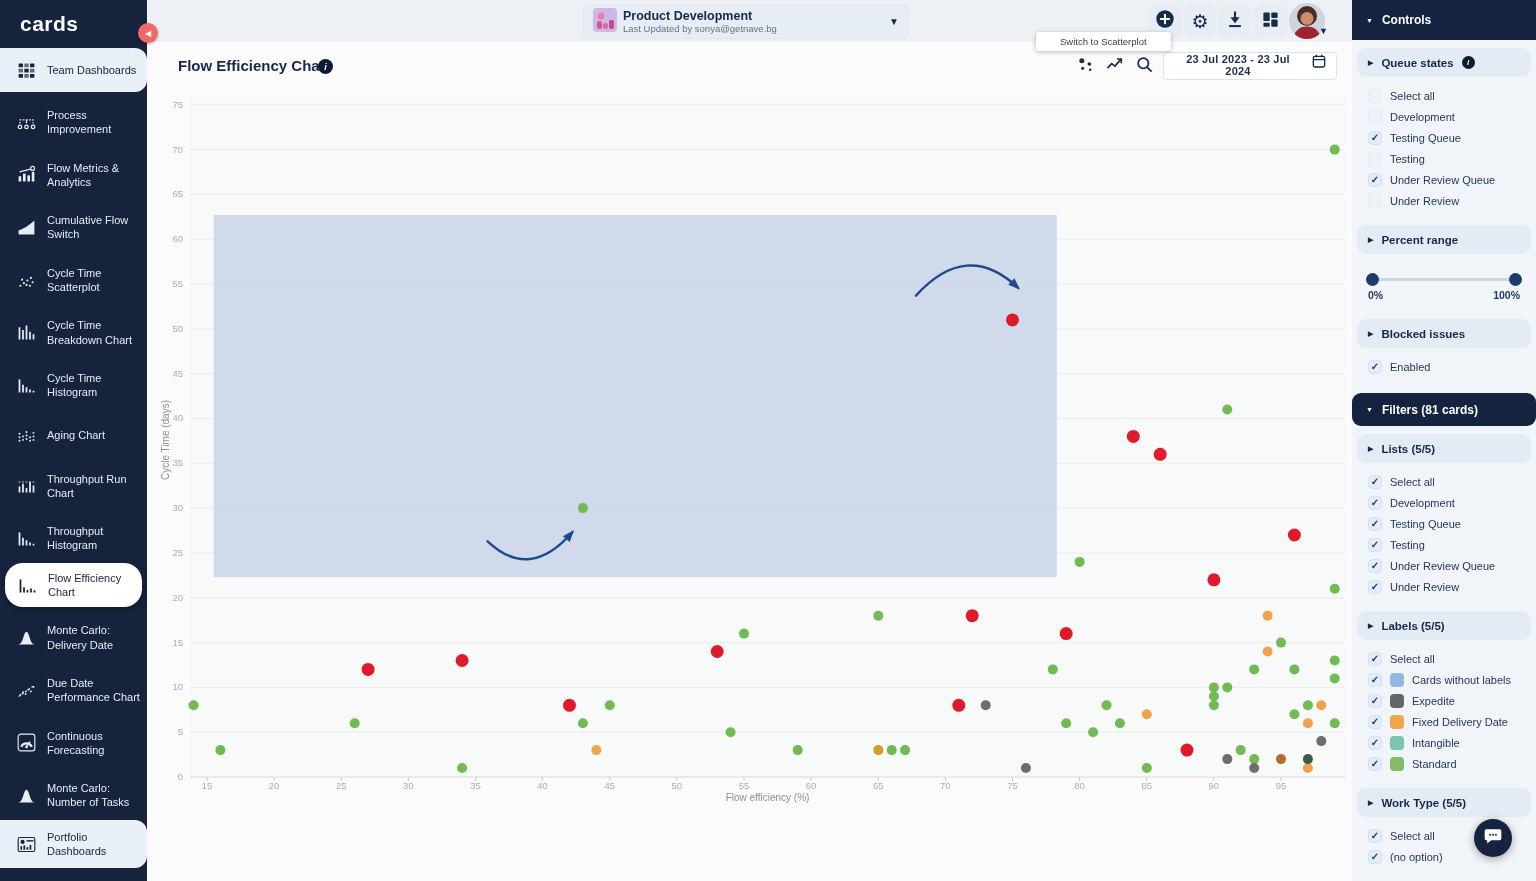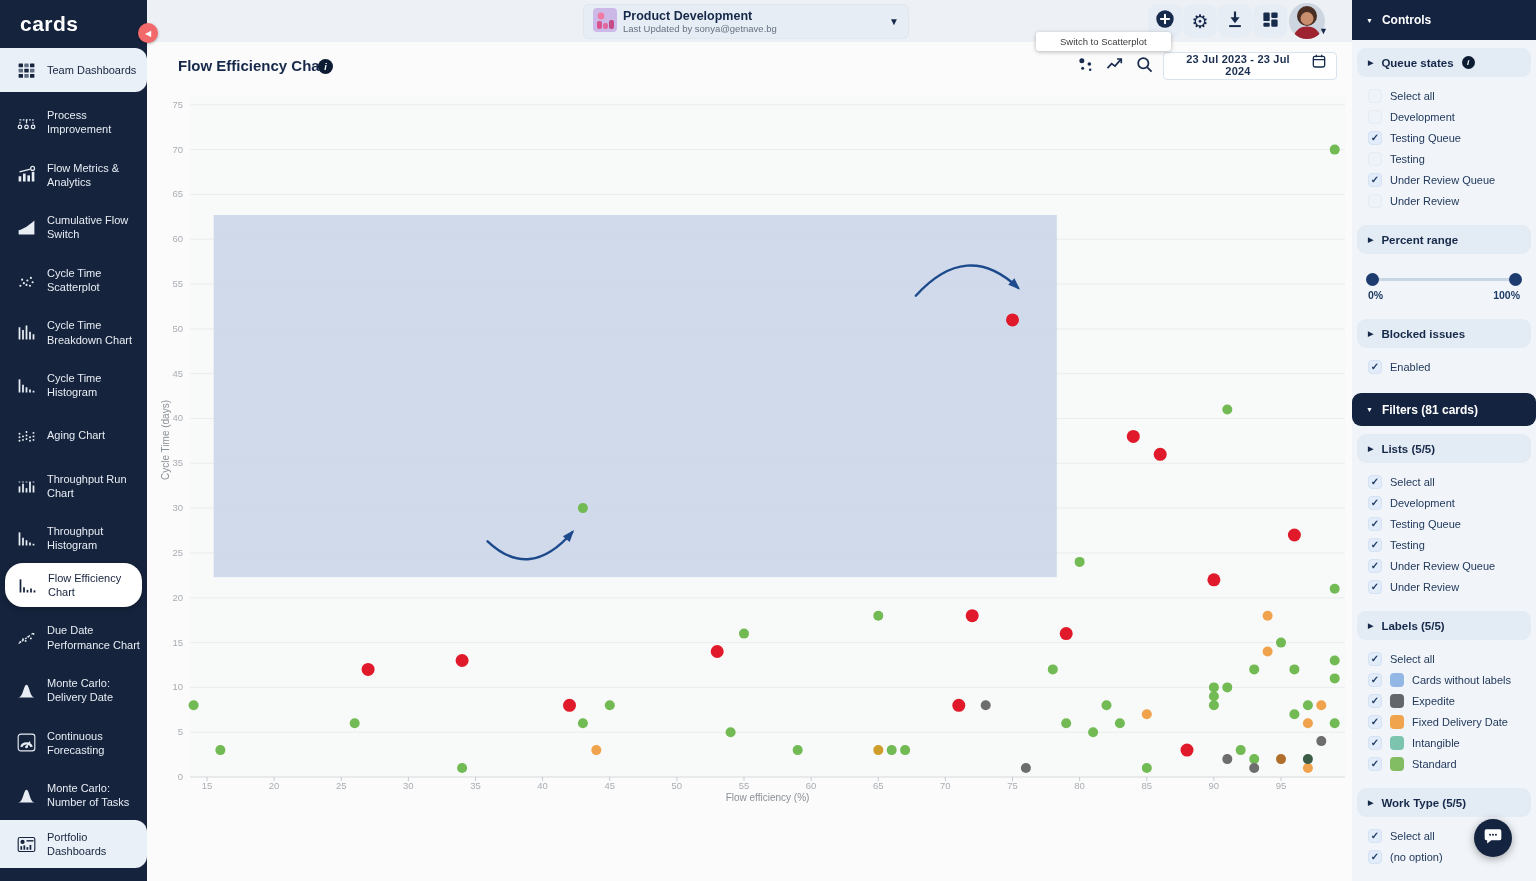--- a/index.html
+++ b/index.html
@@ -240,40 +240,40 @@
               <path d="M16 20v-4.5"></path>
               <path d="M20 20v-2.5"></path>
             </g>
           </svg>
         </span>
         <span class="sb-label">Flow Efficiency Chart</span>
       </div>
       <div class="sb-item">
         <span class="sb-icon">
           <svg viewBox="0 0 24 24" width="21" height="21">
+            <path d="M2.5 20 C8.5 20 8.5 5.5 12 5.5 C15.5 5.5 15.5 20 21.5 20 Z" fill="currentColor"></path>
+          </svg>
+        </span>
+        <span class="sb-label">Monte Carlo: Delivery Date</span>
+      </div>
+      <div class="sb-item">
+        <span class="sb-icon">
+          <svg viewBox="0 0 24 24" width="21" height="21">
             <g fill="currentColor">
               <circle cx="5" cy="17" r="1.1"></circle>
               <circle cx="8" cy="14" r="1.1"></circle>
               <circle cx="11" cy="16" r="1.1"></circle>
               <circle cx="14" cy="11" r="1.1"></circle>
               <circle cx="17" cy="13" r="1.1"></circle>
               <circle cx="20" cy="8" r="1.1"></circle>
             </g>
             <path d="M3 19 L21 6" stroke="currentColor" stroke-width="1.3" stroke-dasharray="2.5 2"></path>
           </svg>
         </span>
         <span class="sb-label">Due Date Performance Chart</span>
-      </div>
-      <div class="sb-item">
-        <span class="sb-icon">
-          <svg viewBox="0 0 24 24" width="21" height="21">
-            <path d="M2.5 20 C8.5 20 8.5 5.5 12 5.5 C15.5 5.5 15.5 20 21.5 20 Z" fill="currentColor"></path>
-          </svg>
-        </span>
-        <span class="sb-label">Monte Carlo: Delivery Date</span>
       </div>
       <div class="sb-item">
         <span class="sb-icon">
           <svg viewBox="0 0 24 24" width="21" height="21">
             <rect x="2.5" y="2.5" width="19" height="19" rx="3" fill="none" stroke="currentColor" stroke-width="1.3"></rect>
             <path d="M6 17 A6.5 6.5 0 0 1 18 17" fill="none" stroke="currentColor" stroke-width="2.6"></path>
             <path d="M12 17 L16 11" stroke="currentColor" stroke-width="1.6"></path>
             <circle cx="12" cy="17" r="1.6" fill="currentColor"></circle>
           </svg>
         </span>

